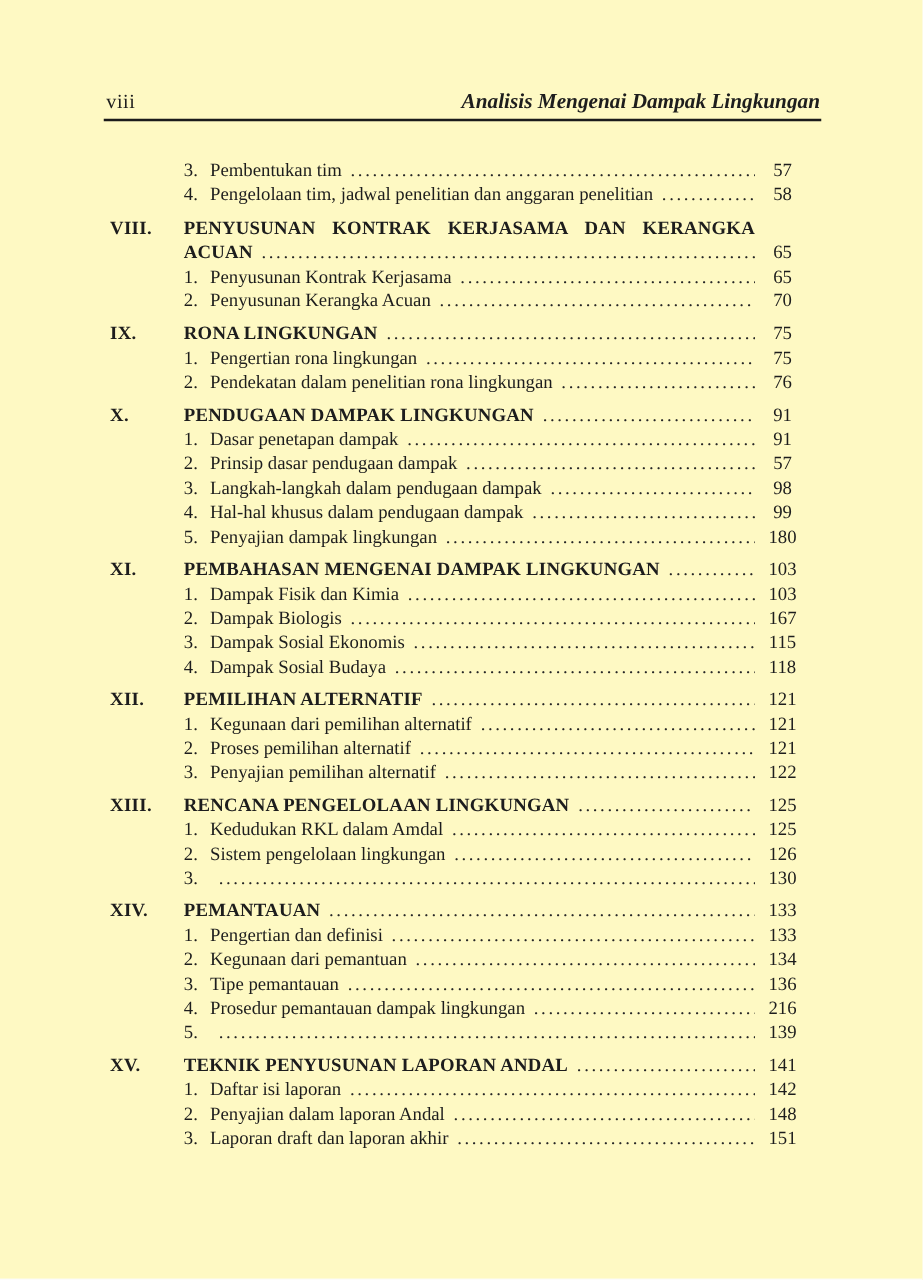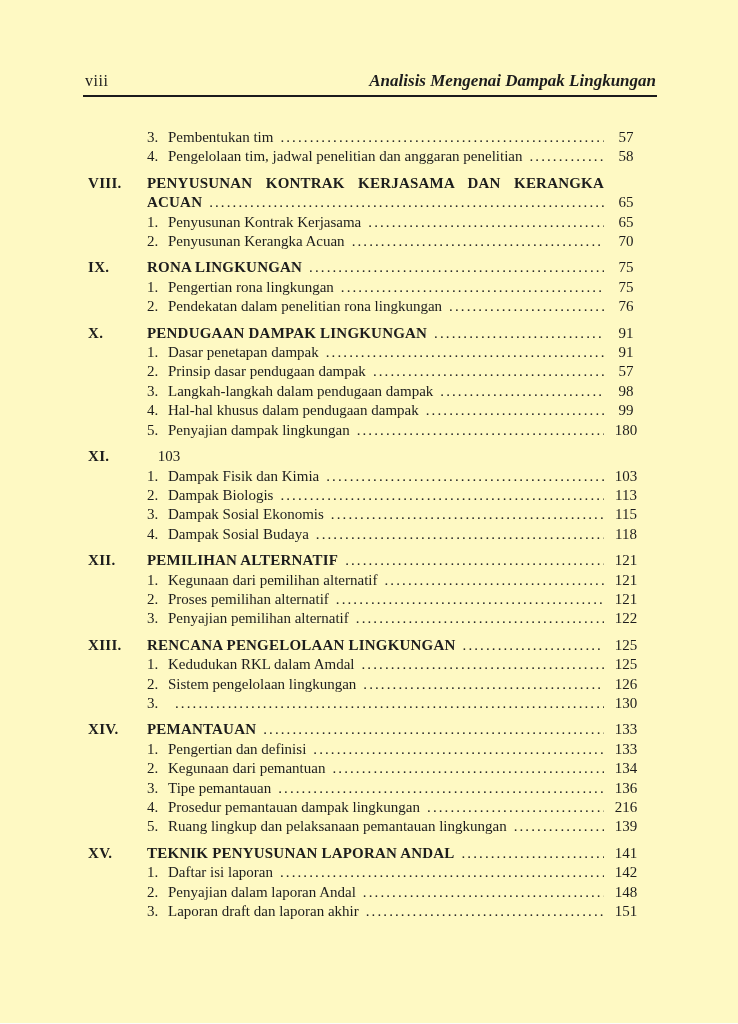--- a/index.html
+++ b/index.html
@@ -217,39 +217,43 @@
             <span class="item-num">5.</span>
             <span class="label">Penyajian dampak lingkungan</span>
             <span class="dots"></span>
           </span>
           <span class="col-page">180</span>
         </div>
       </div>
       <div class="section">
         <div class="row section-title">
           <span class="col-numeral">XI.</span>
+          <span class="col-main">
+            <span class="label">PEMBAHASAN MENGENAI DAMPAK LINGKUNGAN</span>
+            <span class="dots"></span>
+          </span>
           <span class="col-page">103</span>
         </div>
         <div class="row">
           <span class="col-numeral"></span>
           <span class="col-main">
             <span class="item-num">1.</span>
             <span class="label">Dampak Fisik dan Kimia</span>
             <span class="dots"></span>
           </span>
           <span class="col-page">103</span>
         </div>
         <div class="row">
           <span class="col-numeral"></span>
           <span class="col-main">
             <span class="item-num">2.</span>
             <span class="label">Dampak Biologis</span>
             <span class="dots"></span>
           </span>
-          <span class="col-page">113</span>
+          <span class="col-page">167</span>
         </div>
         <div class="row">
           <span class="col-numeral"></span>
           <span class="col-main">
             <span class="item-num">3.</span>
             <span class="label">Dampak Sosial Ekonomis</span>
             <span class="dots"></span>
           </span>
           <span class="col-page">115</span>
         </div>
@@ -378,21 +382,20 @@
             <span class="item-num">4.</span>
             <span class="label">Prosedur pemantauan dampak lingkungan</span>
             <span class="dots"></span>
           </span>
           <span class="col-page">216</span>
         </div>
         <div class="row">
           <span class="col-numeral"></span>
           <span class="col-main">
             <span class="item-num">5.</span>
-            <span class="label">Ruang lingkup dan pelaksanaan pemantauan lingkungan</span>
             <span class="dots"></span>
           </span>
           <span class="col-page">139</span>
         </div>
       </div>
       <div class="section">
         <div class="row section-title">
           <span class="col-numeral">XV.</span>
           <span class="col-main">
             <span class="label">TEKNIK PENYUSUNAN LAPORAN ANDAL</span>

